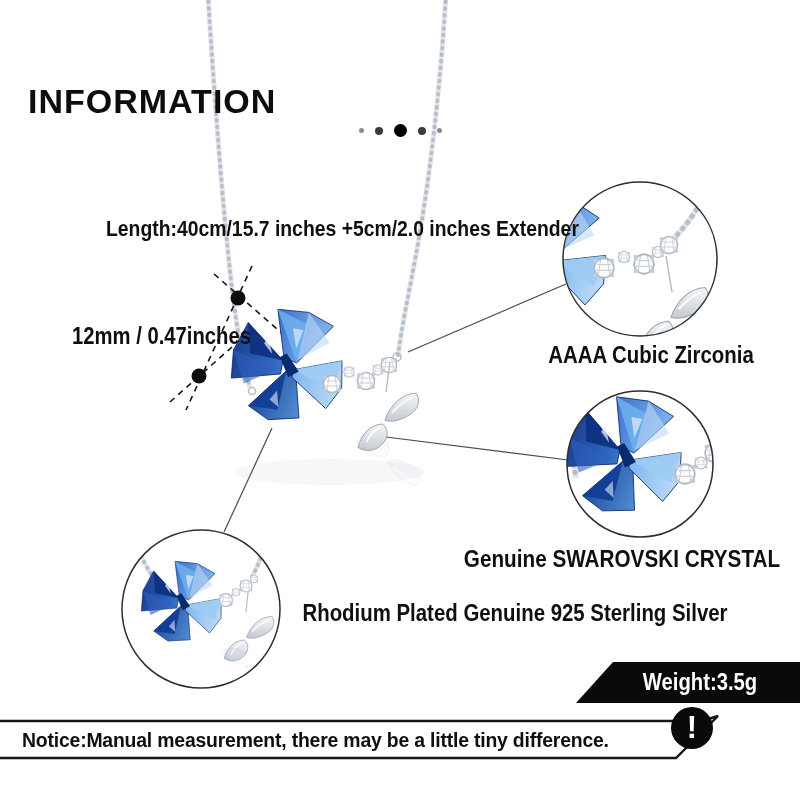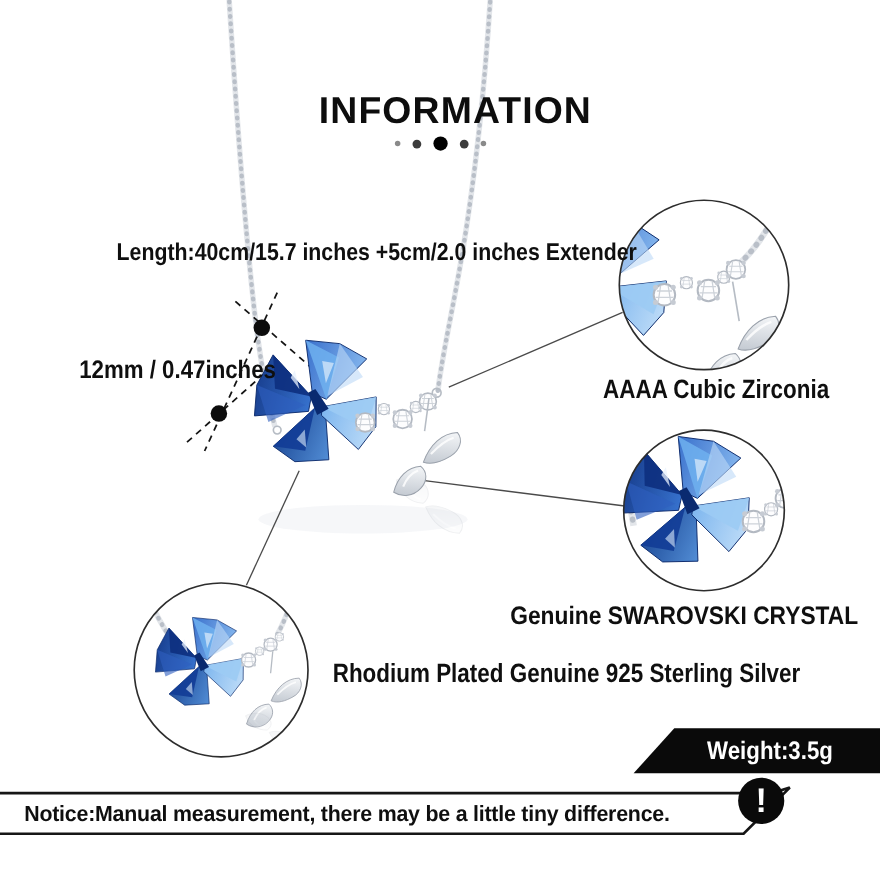--- a/index.html
+++ b/index.html
@@ -1,20 +1,20 @@
 <!DOCTYPE html>
 <html><head>
 <meta charset="utf-8">
 <style>
   html,body{margin:0;padding:0;}
   body{width:800px;height:800px;position:relative;background:#ffffff;overflow:hidden;
        font-family:"Liberation Sans","DejaVu Sans",sans-serif;}
   .stage{position:absolute;left:0;top:0;width:800px;height:800px;}
   .label{position:absolute;font-weight:bold;color:#0f0f0f;white-space:nowrap;}
-  .title{left:0;right:0;top:82px;text-align:center;font-size:34px;letter-spacing:1px;font-weight:bold;color:#0d0d0d;margin-left:28px;}
+  .title{left:0;right:0;top:82px;font-size:34px;letter-spacing:1px;font-weight:bold;color:#0d0d0d;margin-left:28px;}
   .dotsrow{position:absolute;left:0;right:0;top:124px;display:flex;justify-content:center;align-items:center;gap:11px;}
   .dotsrow span{border-radius:50%;display:block;}
   .d1{width:5px;height:5px;background:#8a8a8a;}
   .d2{width:8px;height:8px;background:#3c3c3c;}
   .d3{width:13px;height:13px;background:#000;}
   .lbl-length{left:106px;top:216px;font-size:22px;transform:scaleX(.88);transform-origin:left top;}
   .lbl-size{left:72px;top:323px;font-size:23px;transform:scaleX(.88);transform-origin:left top;}
   .lbl-cz{left:651px;top:341px;font-size:24px;transform:translateX(-50%) scaleX(.85);transform-origin:center top;}
   .lbl-swa{left:622px;top:546px;font-size:23px;transform:translateX(-50%) scaleX(.9);transform-origin:center top;}
   .lbl-rho{left:515px;top:599px;font-size:24px;transform:translateX(-50%) scaleX(.85);transform-origin:center top;}

